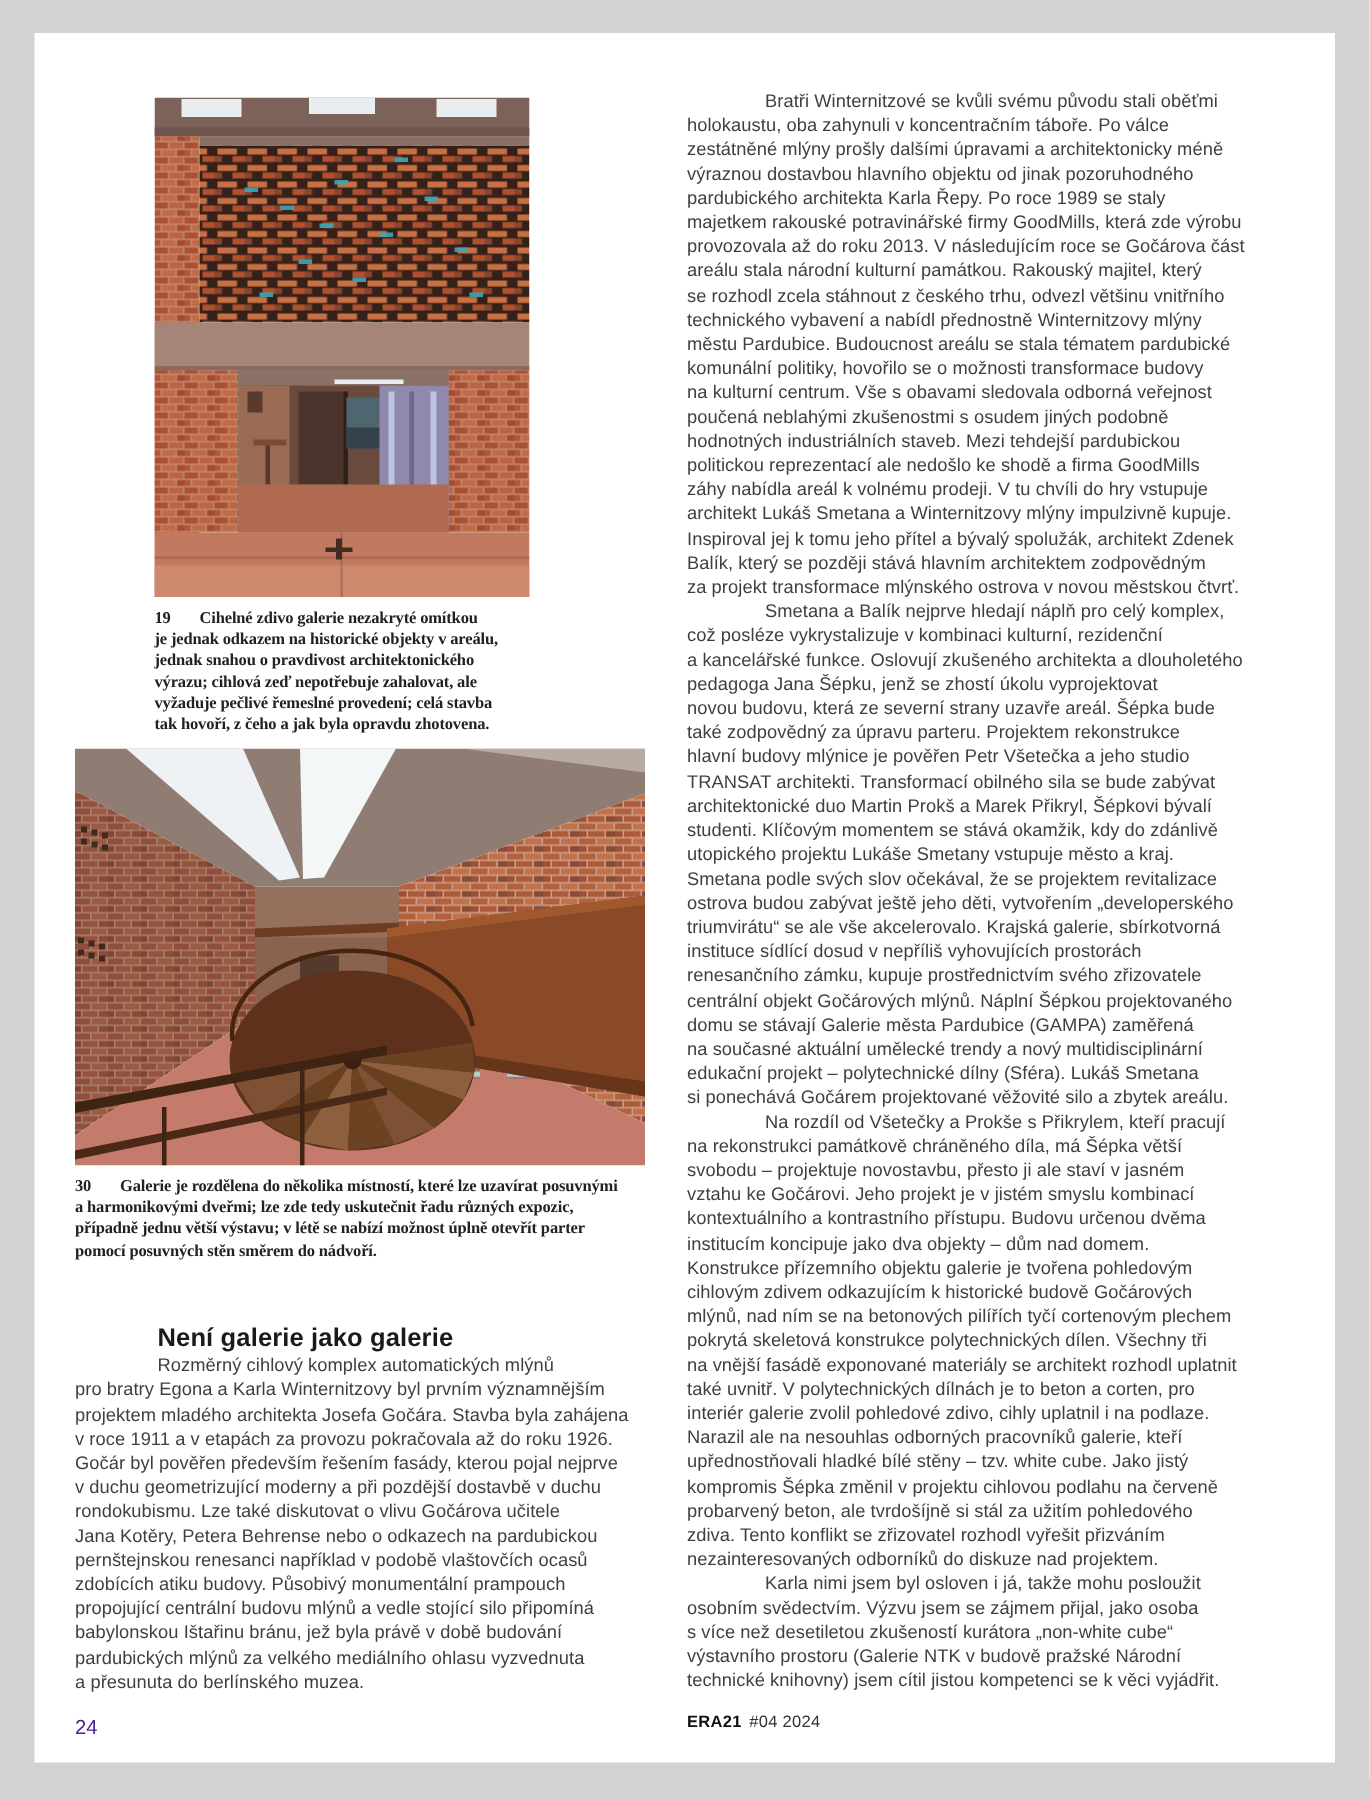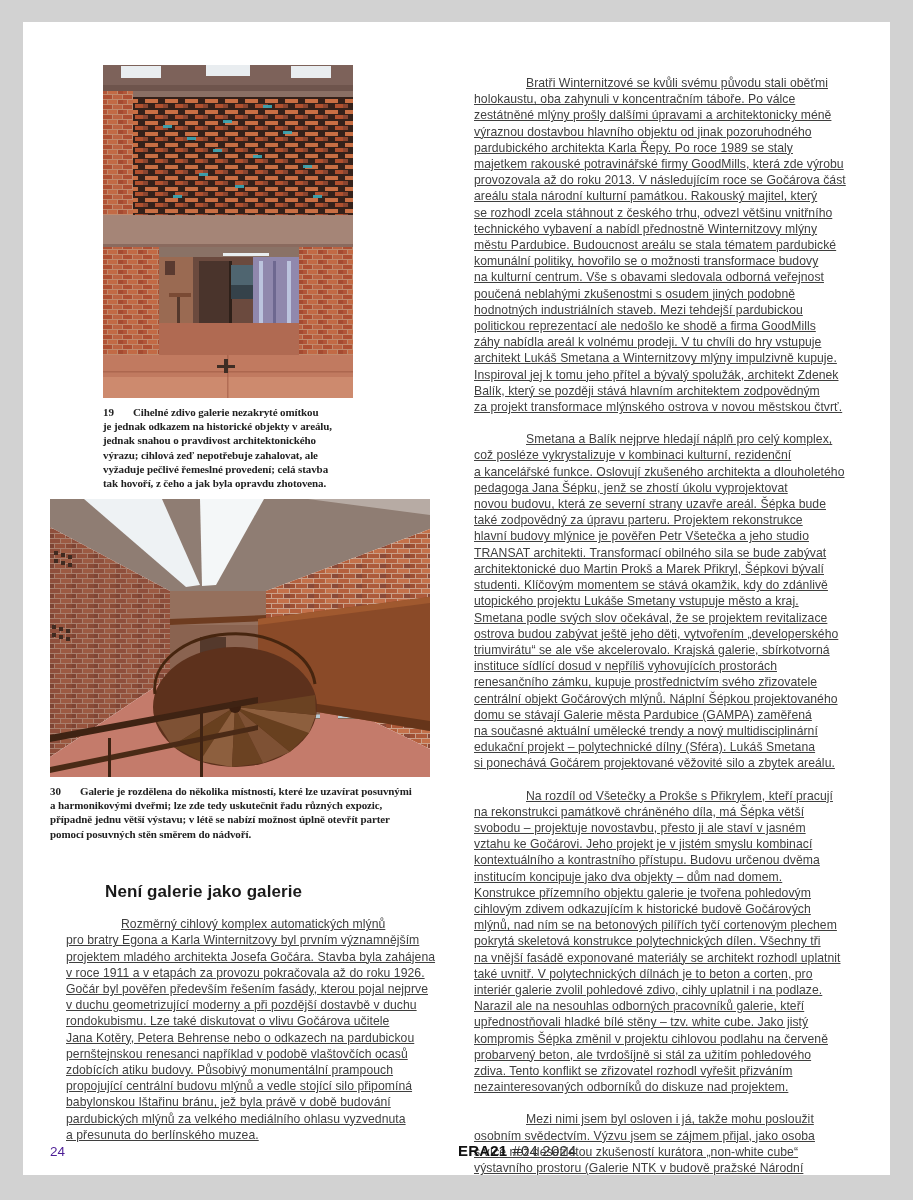--- a/index.html
+++ b/index.html
@@ -23,40 +23,40 @@
     letter-spacing:-0.1px;
     color:#222222;
   }
   .caption .cap-num{display:inline-block;width:30px;font-weight:600;}
   .caption .cap-text{white-space:pre-line;}
   .bodytext{
     font-size:12.2px;line-height:16.2px;color:#3f3f3f;
     letter-spacing:0.05px;
   }
   .bodytext p{
-    margin:16px;white-space:pre-line;text-indent:52px;text-decoration:underline;
+    margin:0;white-space:pre-line;text-indent:52px;
   }
   .right-col{position:absolute;left:435px;top:37px;width:432px;}
   .article-block{position:absolute;left:27px;top:846px;width:410px;}
   .article-title{
     margin:16px 0 2px 0;padding-left:55px;
     font-size:17px;font-weight:700;color:#1a1a1a;letter-spacing:0.1px;
   }
   .article-author{
     margin:0 0 1px 0;padding-left:55px;
     font-size:13px;color:#8e8e8e;font-weight:400;
   }
   .article-block p.lead{text-indent:55px;}
   .footer-pagenum{
     position:absolute;left:27px;top:1122px;
     font-size:13.5px;color:#4c1d95;
   }
   .footer-journal{
     position:absolute;left:435px;top:1120px;
-    font-size:15px;color:#333333;letter-spacing:0.2px;
+    font-size:11px;color:#333333;letter-spacing:0.2px;
   }
   .footer-journal .jname{font-weight:800;color:#111111;margin-right:5px;}
 </style>
 </head>
 <body>
 
 <div class="page">
 
   <div class="photo" style="left:80px;top:43px;width:250px;height:333px;">
     <svg width="250" height="333" viewBox="0 0 250 333">
@@ -323,21 +323,21 @@
 pokrytá skeletová konstrukce polytechnických dílen. Všechny tři
 na vnější fasádě exponované materiály se architekt rozhodl uplatnit
 také uvnitř. V polytechnických dílnách je to beton a corten, pro
 interiér galerie zvolil pohledové zdivo, cihly uplatnil i na podlaze.
 Narazil ale na nesouhlas odborných pracovníků galerie, kteří
 upřednostňovali hladké bílé stěny – tzv. white cube. Jako jistý
 kompromis Šépka změnil v projektu cihlovou podlahu na červeně
 probarvený beton, ale tvrdošíjně si stál za užitím pohledového
 zdiva. Tento konflikt se zřizovatel rozhodl vyřešit přizváním
 nezainteresovaných odborníků do diskuze nad projektem.</p>
-    <p>Mezi nimi jsem byl osloven i já, takže mohu posloužit
+    <p>Karla nimi jsem byl osloven i já, takže mohu posloužit
 osobním svědectvím. Výzvu jsem se zájmem přijal, jako osoba
 s více než desetiletou zkušeností kurátora „non-white cube“
 výstavního prostoru (Galerie NTK v budově pražské Národní
 technické knihovny) jsem cítil jistou kompetenci se k věci vyjádřit.</p>
   </div>
 
   <div class="footer-pagenum">24</div>
   <div class="footer-journal">
     <span class="jname">ERA21</span><span>#04 2024</span>
   </div>

